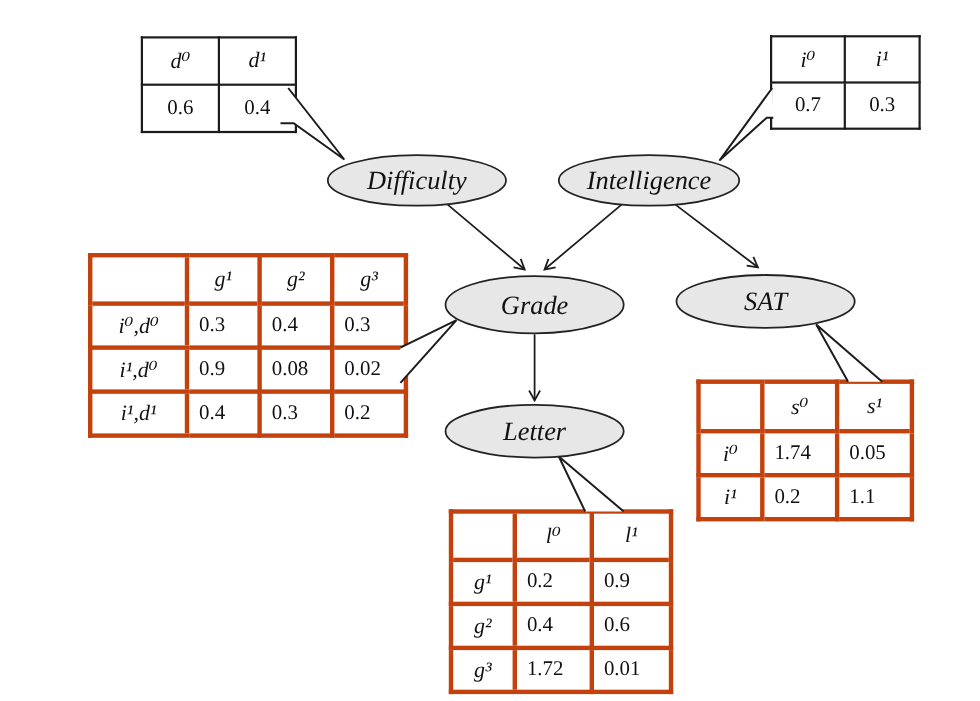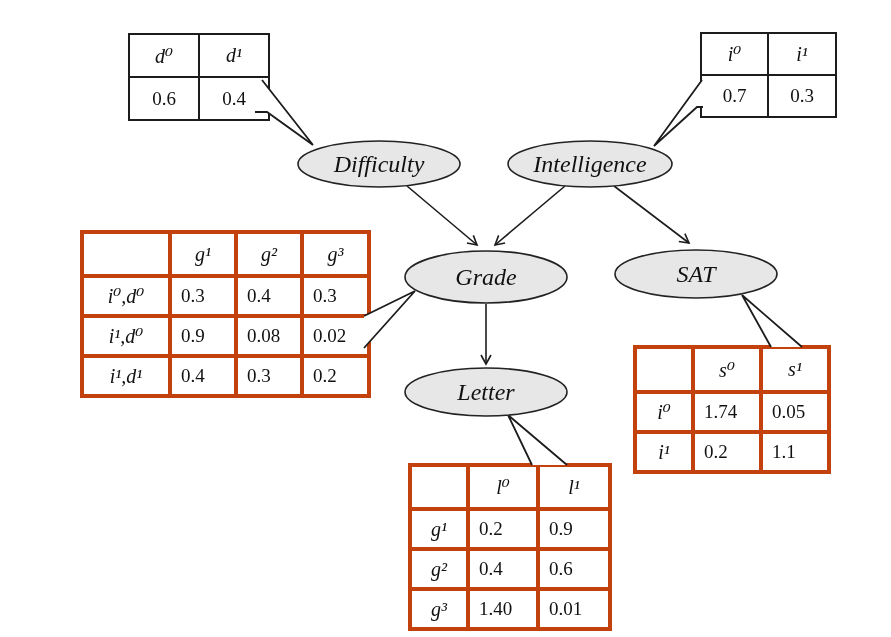--- a/index.html
+++ b/index.html
@@ -162,21 +162,21 @@
         <td class="num">0.2</td>
         <td class="num">0.9</td>
       </tr>
       <tr class="row">
         <td class="lbl">g²</td>
         <td class="num">0.4</td>
         <td class="num">0.6</td>
       </tr>
       <tr class="row">
         <td class="lbl">g³</td>
-        <td class="num">1.40</td>
+        <td class="num">1.72</td>
         <td class="num">0.01</td>
       </tr>
     </tbody>
   </table>
 
   <svg class="graph" width="891" height="637" viewBox="0 0 891 637">
     <defs>
       <marker id="arrow" markerWidth="14" markerHeight="14" refX="11" refY="6" orient="auto" markerUnits="userSpaceOnUse">
         <path d="M2,1 L11,6 L2,11" fill="none" stroke="#1c1c1c" stroke-width="1.6"></path>
       </marker>

